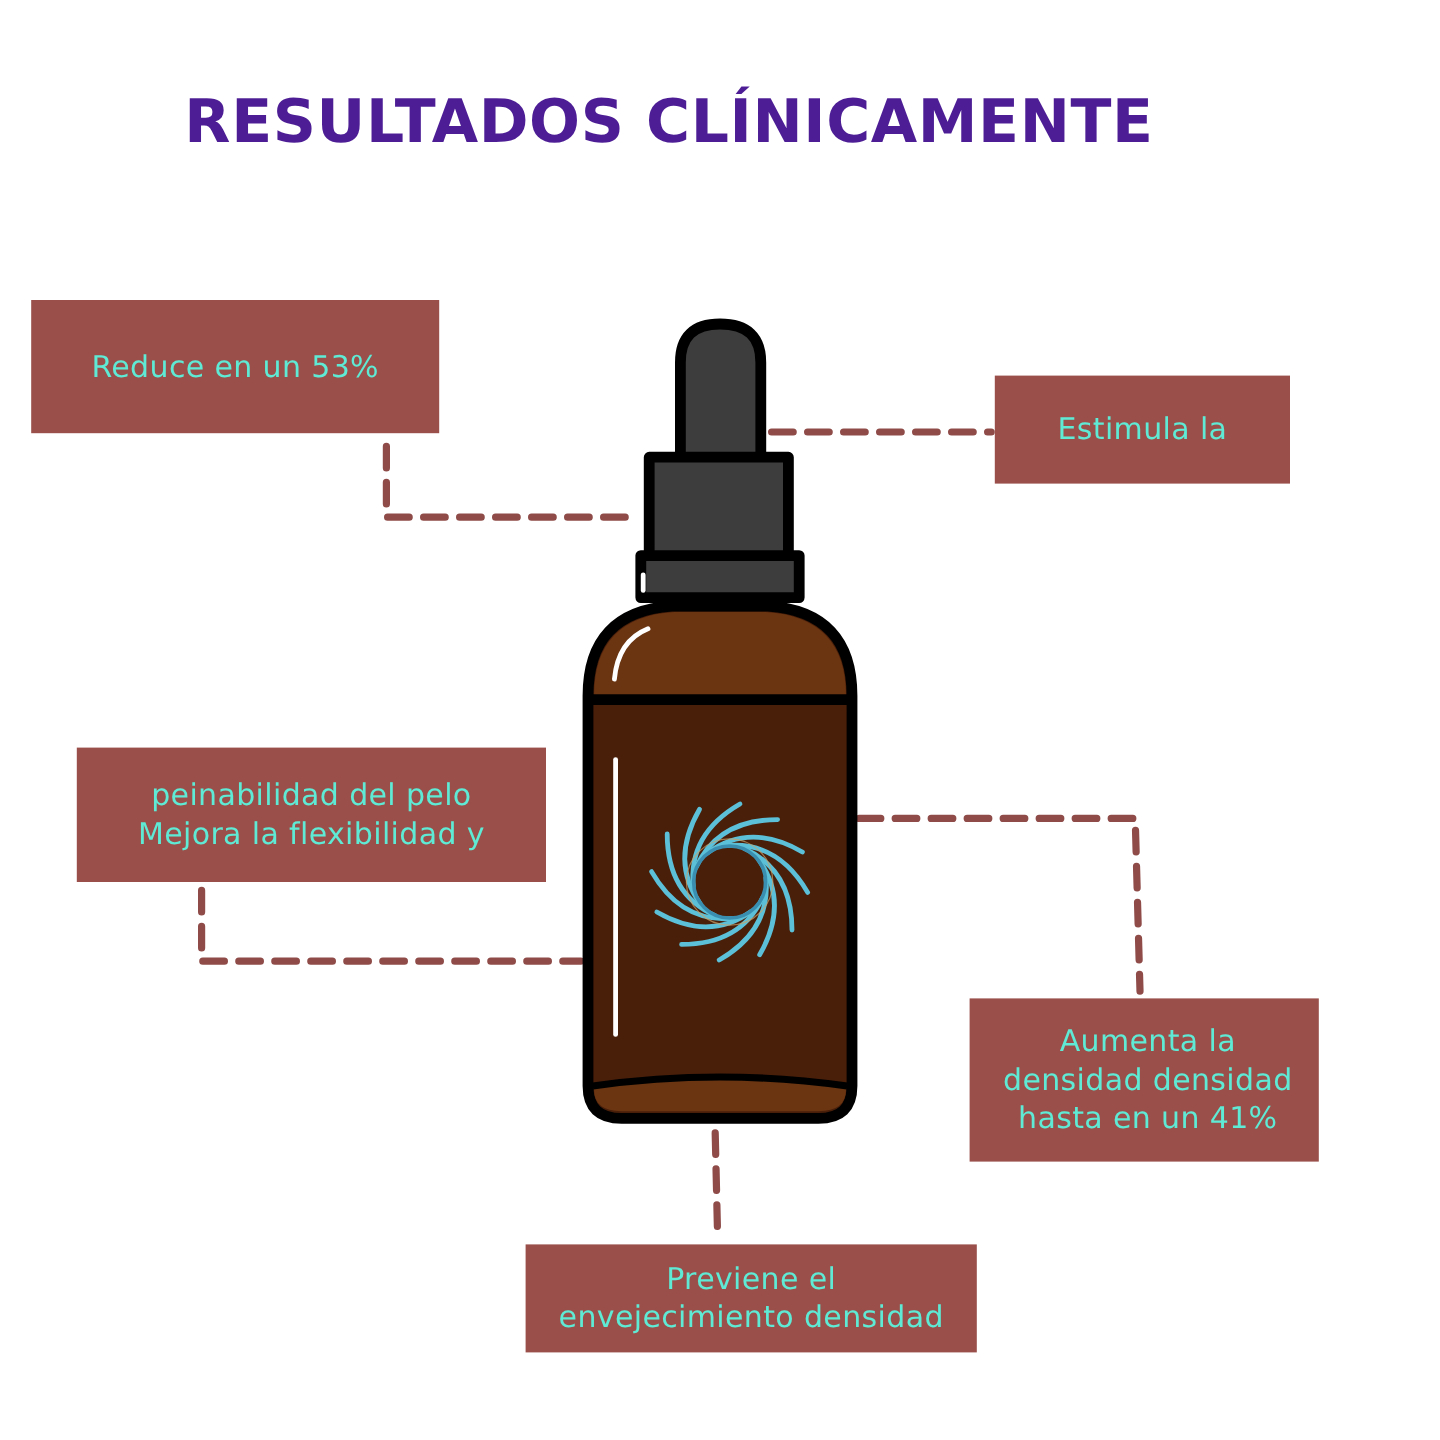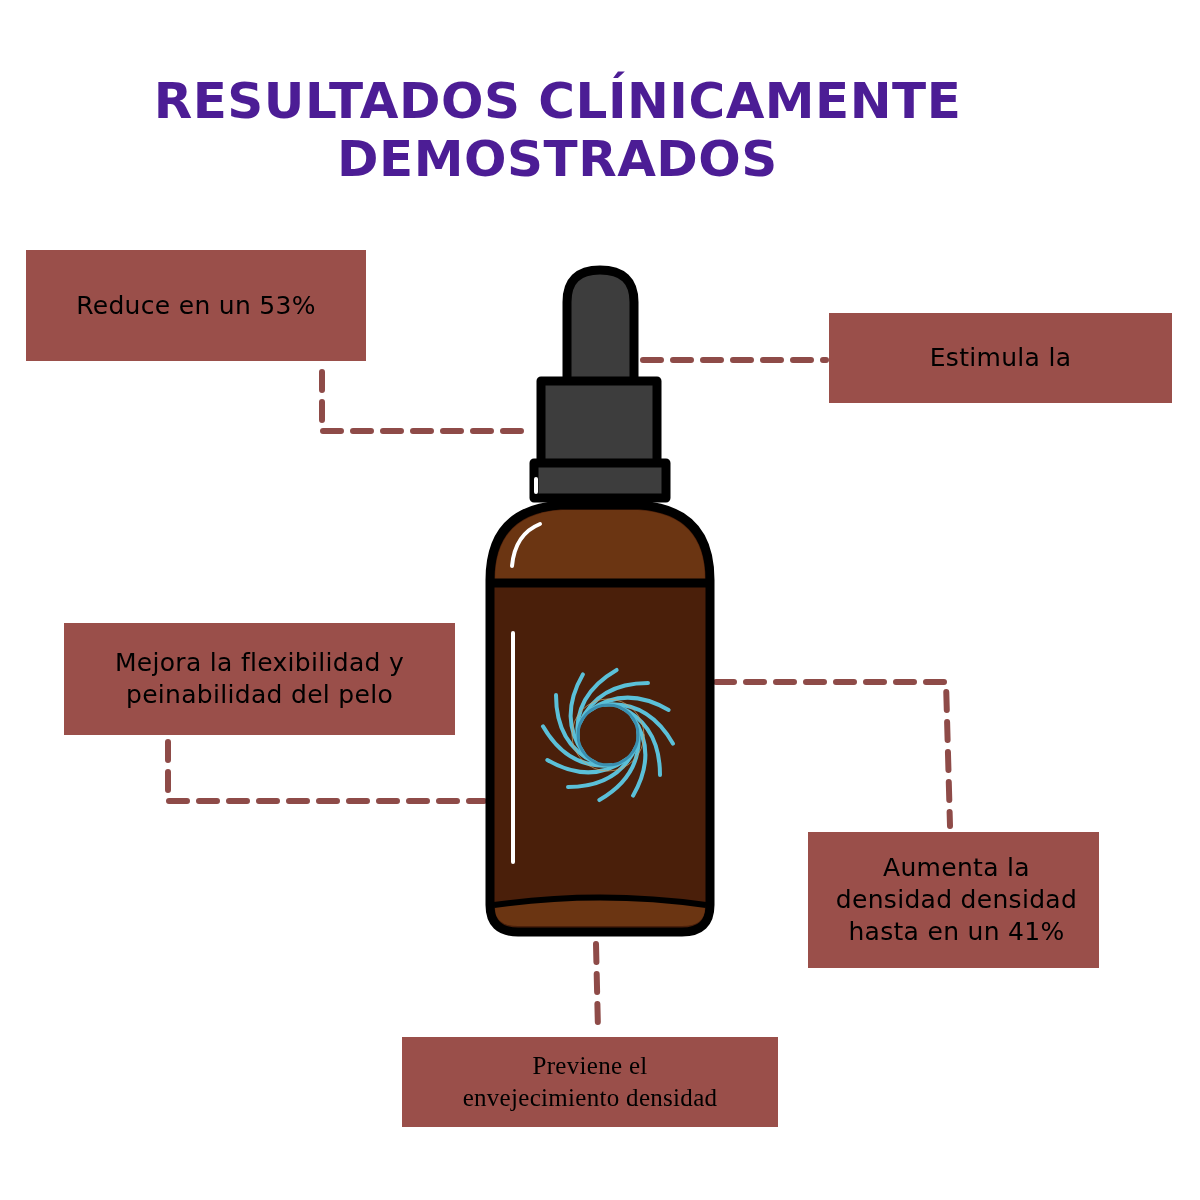--- a/index.html
+++ b/index.html
@@ -24,53 +24,52 @@
       font-weight: bold;
       font-size: 50px;
       line-height: 58px;
       color: #4c1d95;
       letter-spacing: 0.5px;
     }
     .title span { display: block; }
     .box {
       position: absolute;
       background: #9a4f4a;
-      color: #000000;
+      color: #5eead4;
       font-family: "DejaVu Sans", sans-serif;
       font-size: 25px;
       line-height: 32px;
       text-align: center;
       display: flex;
       flex-direction: column;
       justify-content: center;
       align-items: center;
       box-sizing: border-box;
       padding: 0 10px;
       letter-spacing: 0.3px;
     }
     .box span { display: block; white-space: nowrap; }
     #box-reduce { left: 26px; top: 250px; width: 340px; height: 111px; }
-    #box-estimula { left: 829px; top: 313px; width: 343px; height: 90px; }
+    #box-estimula { left: 829px; top: 313px; width: 246px; height: 90px; }
     #box-mejora { left: 64px; top: 623px; width: 391px; height: 112px; }
     #box-aumenta { left: 808px; top: 832px; width: 291px; height: 136px; padding-left: 16px; }
-    #box-previene { left: 402px; top: 1037px; width: 376px; height: 90px; font-family: Liberation Serif, serif; }
+    #box-previene { left: 438px; top: 1037px; width: 376px; height: 90px; }
     svg.overlay {
       position: absolute;
       left: 0;
       top: 0;
       width: 1200px;
       height: 1200px;
     }
   </style>
 </head>
 <body>
 
 <div class="title">
   <span>RESULTADOS CLÍNICAMENTE</span>
-  <span>DEMOSTRADOS</span>
 </div>
 
 <svg class="overlay" viewBox="0 0 1200 1200">
 
   <g fill="none" stroke="#8e4b48" stroke-width="6" stroke-linecap="round" stroke-dasharray="18 12">
 
     <path d="M322 372 L322 431 L532 431"></path>
 
     <path d="M643 360 L826 360"></path>
 
@@ -124,22 +123,22 @@
 
 <div class="box" id="box-reduce">
   <span>Reduce en un 53%</span>
 </div>
 
 <div class="box" id="box-estimula">
   <span>Estimula la</span>
 </div>
 
 <div class="box" id="box-mejora">
+  <span>peinabilidad del pelo</span>
   <span>Mejora la flexibilidad y</span>
-  <span>peinabilidad del pelo</span>
 </div>
 
 <div class="box" id="box-aumenta">
   <span>Aumenta la</span>
   <span>densidad densidad</span>
   <span>hasta en un 41%</span>
 </div>
 
 <div class="box" id="box-previene">
   <span>Previene el</span>

